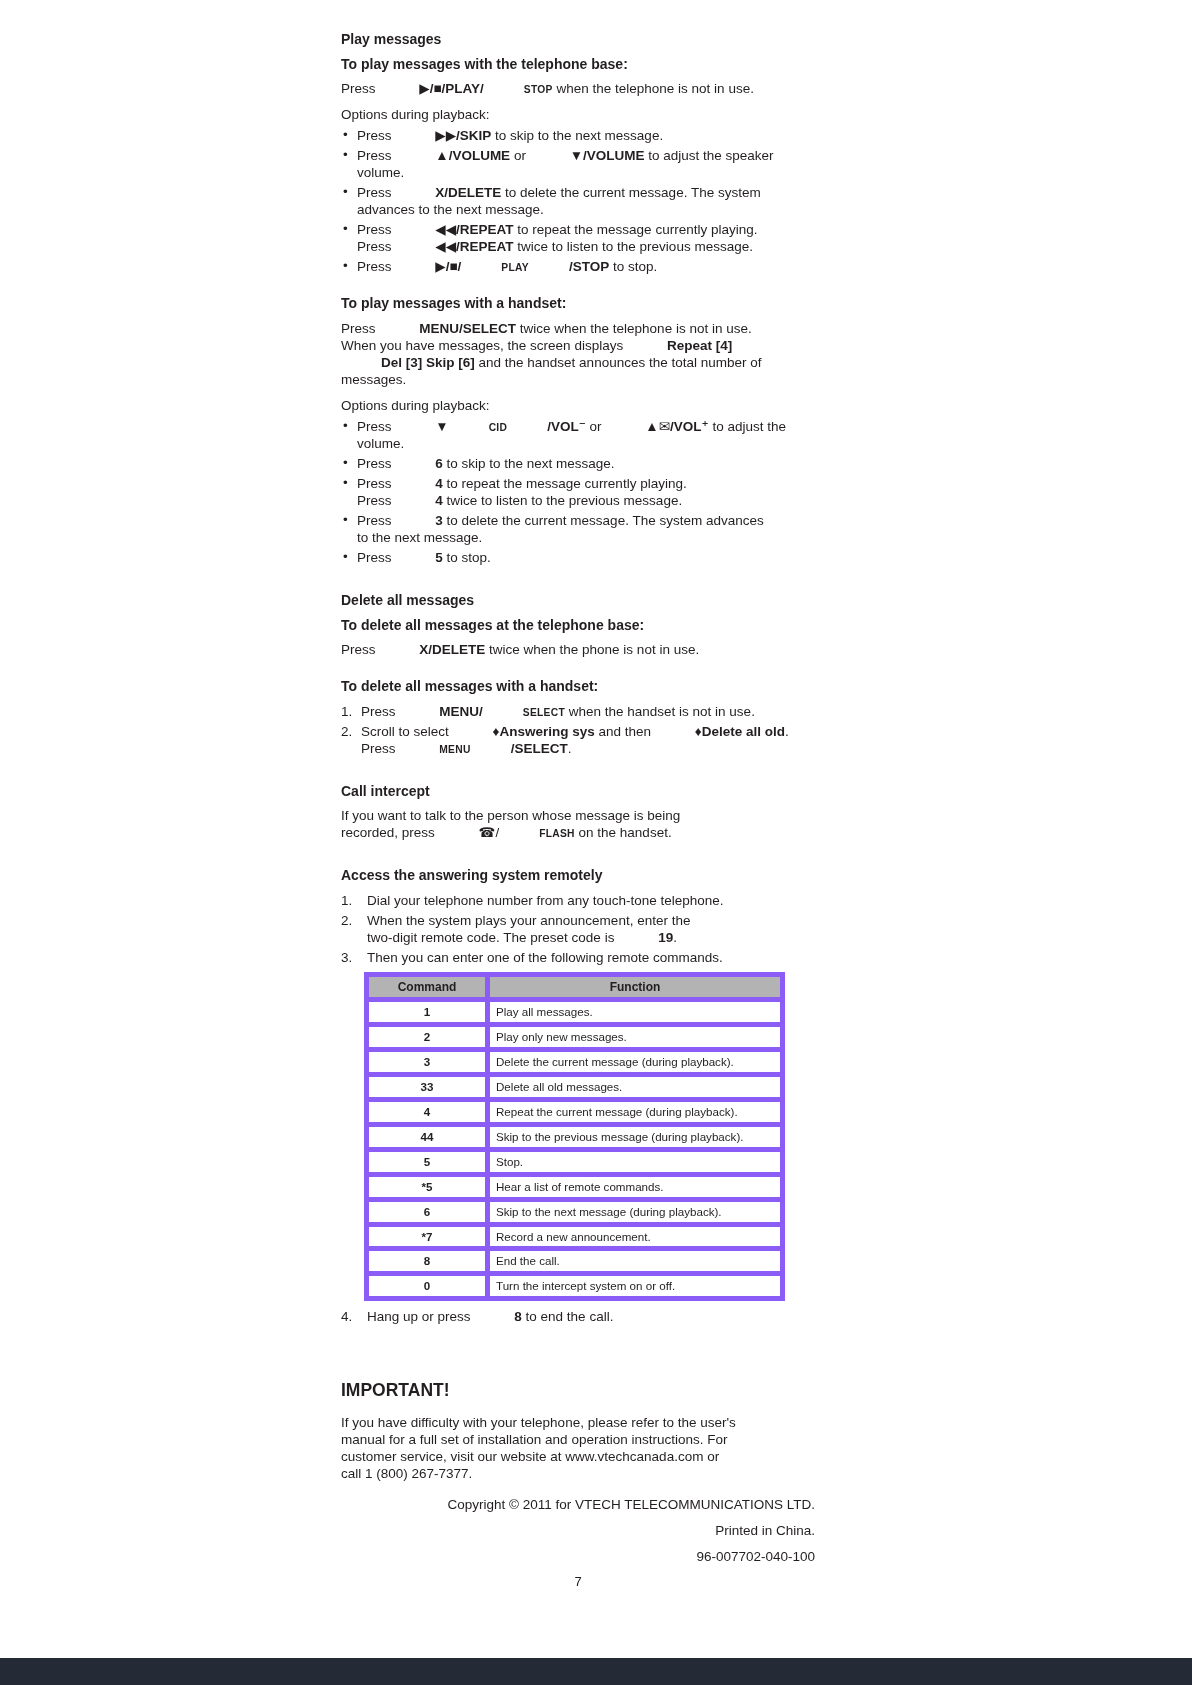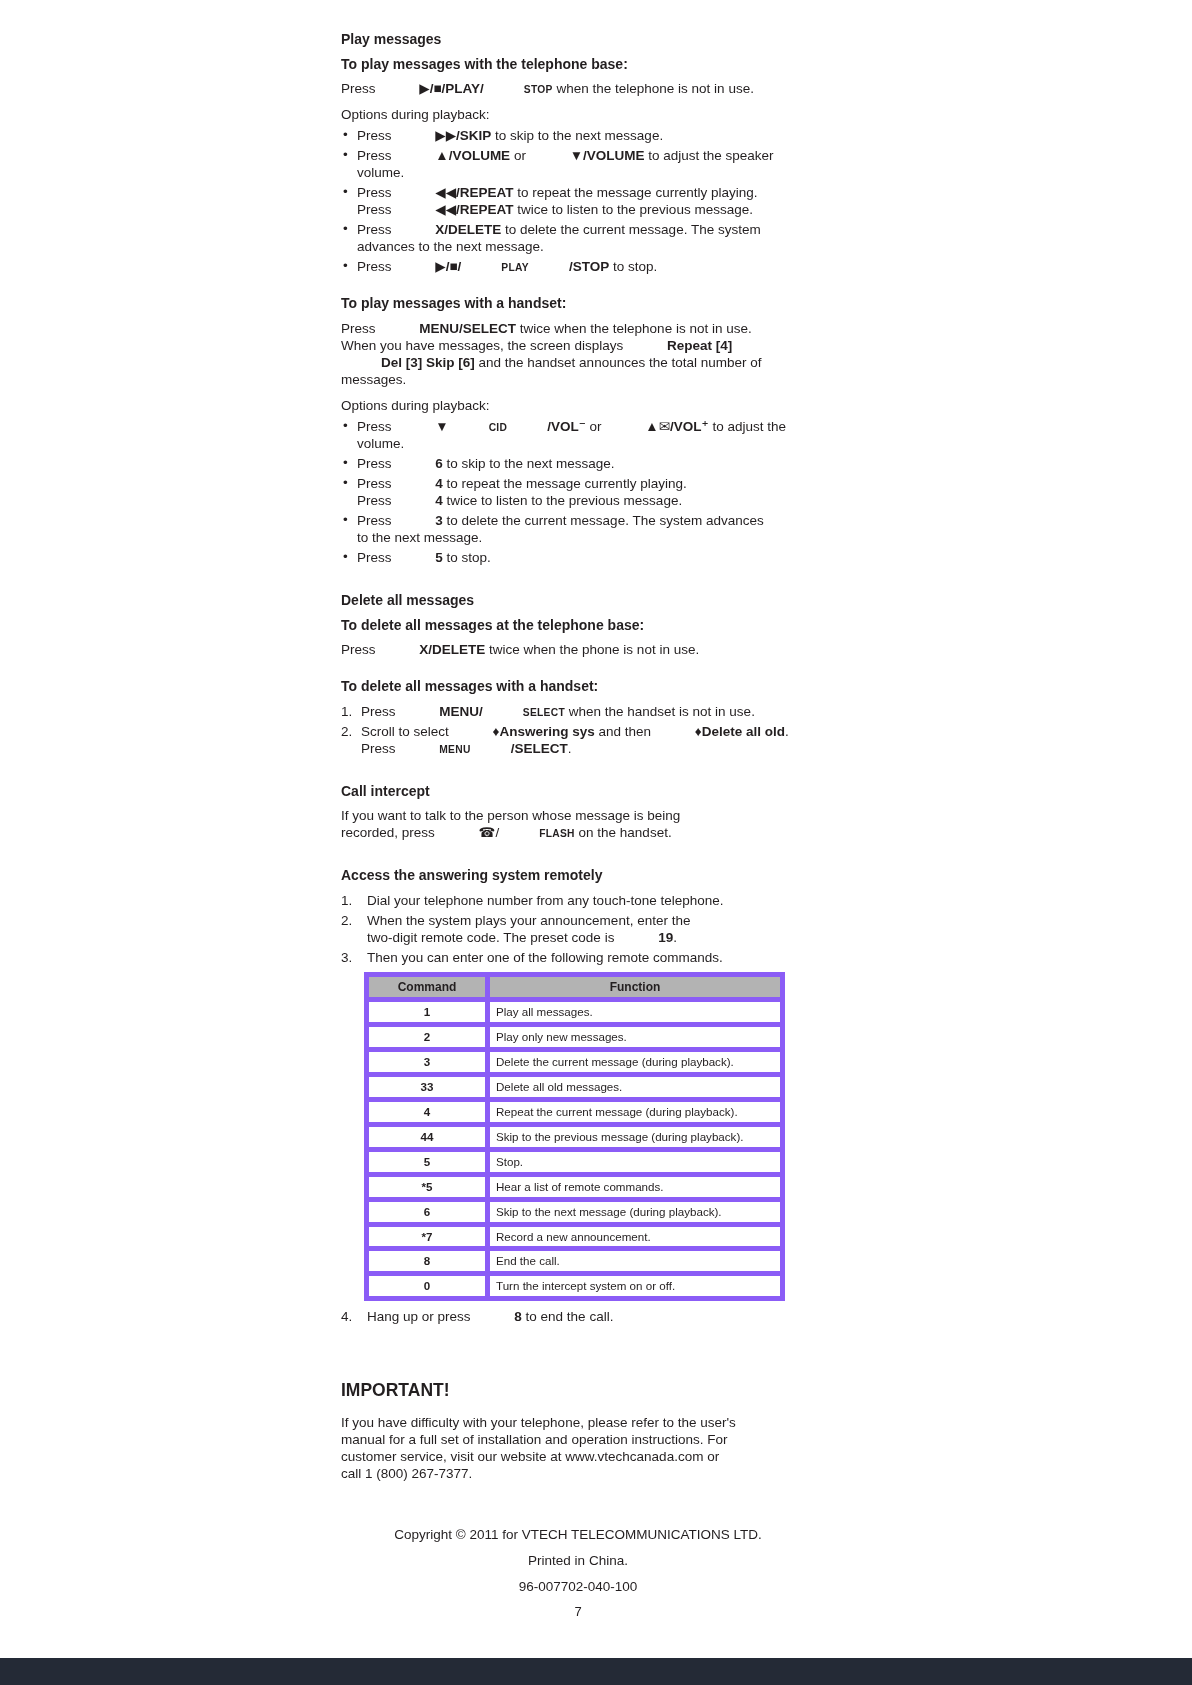--- a/index.html
+++ b/index.html
@@ -27,41 +27,41 @@
   .num{flex:none;width:20px;}
   .steps.wide .num,.final-step .num{width:26px;}
   .sbody{flex:1;}
   .cmd-table{border-collapse:collapse;margin:5px 0 7px 23px;width:421px;
     font-size:11.6px;line-height:1.2;border:2px solid #000;}
   .cmd-table th,.cmd-table td{border:5px solid #8b5cf6;padding:3px 6px;}
   .cmd-table th{background:var(--table-header-bg,#b3b3b3);text-align:center;font-weight:bold;font-size:12px;}
   .cmd-table td.cmd{text-align:center;font-weight:bold;width:104px;}
   .final-step{margin-top:7px;}
   .h-imp{font-weight:bold;font-size:17.5px;margin:54px 0 13px;}
-  .footer{margin-top:44px;text-align:center;}
+  .footer{margin-top:14px;text-align:right;}
   .footer .line{margin:0 0 9px;}
   .pgnum{text-align:center;margin-top:9px;font-size:13px;}
   .bottom-bar{position:absolute;left:0;right:0;bottom:0;height:27px;background:var(--bottom-bar,#242a36);}
 </style>
 </head>
 <body>
 
 <div class="sheet">
   <div class="content">
 
     <div class="h-sec first">Play messages</div>
 
     <div class="h-sub">To play messages with the telephone base:</div>
     <div class="para"><span>Press </span><span class="b">▶/■/PLAY/</span><span class="b sc">STOP</span><span> when the telephone is not in use.</span></div>
     <div class="para tight">Options during playback:</div>
     <ul class="bullets">
       <li class="bullet"><span class="btext"><span>Press </span><span class="b">▶▶/SKIP</span><span> to skip to the next message.</span></span></li>
       <li class="bullet"><span class="btext"><span>Press </span><span class="b">▲/VOLUME</span><span> or </span><span class="b">▼/VOLUME</span><span> to adjust the speaker</span><br><span>volume.</span></span></li>
+      <li class="bullet"><span class="btext"><span>Press </span><span class="b">X/DELETE</span><span> to delete the current message. The system</span><br><span>advances to the next message.</span></span></li>
       <li class="bullet"><span class="btext"><span>Press </span><span class="b">◀◀/REPEAT</span><span> to repeat the message currently playing.</span><br><span>Press </span><span class="b">◀◀/REPEAT</span><span> twice to listen to the previous message.</span></span></li>
-      <li class="bullet"><span class="btext"><span>Press </span><span class="b">X/DELETE</span><span> to delete the current message. The system</span><br><span>advances to the next message.</span></span></li>
       <li class="bullet"><span class="btext"><span>Press </span><span class="b">▶/■/</span><span class="b sc">PLAY</span><span class="b">/STOP</span><span> to stop.</span></span></li>
     </ul>
 
     <div class="h-sub">To play messages with a handset:</div>
     <div class="para"><span>Press </span><span class="b">MENU/SELECT</span><span> twice when the telephone is not in use.</span><br><span>When you have messages, the screen displays </span><span class="b">Repeat [4]</span><br><span class="b">Del [3] Skip [6]</span><span> and the handset announces the total number of</span><br><span>messages.</span></div>
     <div class="para tight">Options during playback:</div>
     <ul class="bullets">
       <li class="bullet"><span class="btext"><span>Press </span><span class="b">▼</span><span class="b sc">CID</span><span class="b">/VOL⁻</span><span> or </span><span class="b">▲✉/VOL⁺</span><span> to adjust the volume.</span></span></li>
       <li class="bullet"><span class="btext"><span>Press </span><span class="b">6</span><span> to skip to the next message.</span></span></li>
       <li class="bullet"><span class="btext"><span>Press </span><span class="b">4</span><span> to repeat the message currently playing.</span><br><span>Press </span><span class="b">4</span><span> twice to listen to the previous message.</span></span></li>

